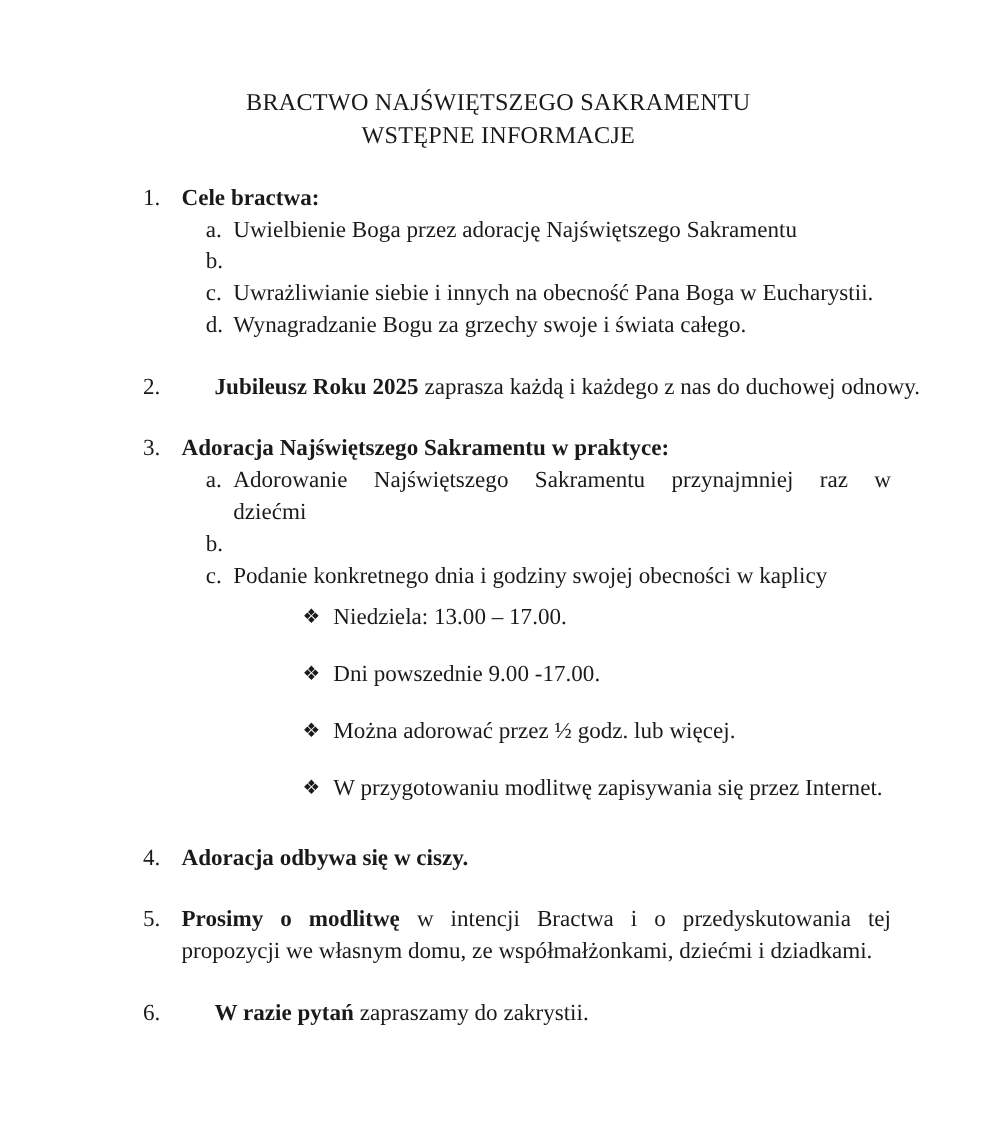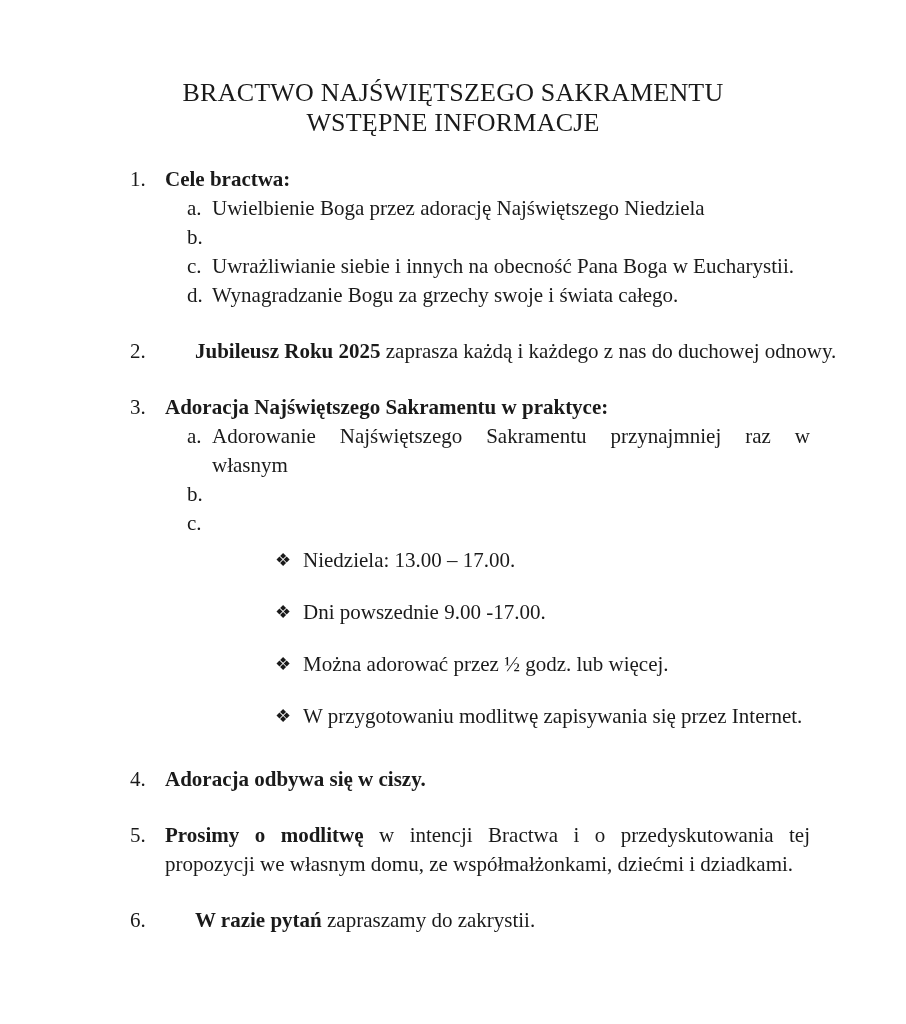--- a/index.html
+++ b/index.html
@@ -10,21 +10,21 @@
     font-family: "Liberation Serif", "DejaVu Serif", serif;
     font-size: 21px;
     line-height: 29px;
     overflow: hidden;
   }
   .page { padding: 78px 96px 0 130px; }
 
   .title {
     margin-left: -130px; margin-right: -96px;
     text-align: center;
-    font-size: 26px; line-height: 30px;
+    font-size: 22px; line-height: 30px;
     letter-spacing: 0.2px;
   }
 
   .item { display: flex; margin-top: 27px; }
   .item.gap-lg { margin-top: 34px; }
   .num { width: 35px; flex: none; }
   .item-body { flex: 1; min-width: 0; }
   .b { font-weight: bold; text-align: right; }
   .nw { white-space: nowrap; margin-left: 30px; }
 
@@ -55,21 +55,21 @@
   <div class="item">
     <span class="num">1.</span>
     <div class="item-body">
       <span class="b">Cele bractwa:</span>
     </div>
   </div>
 
   <div class="sublist">
     <div class="sub">
       <span class="sub-letter">a.</span>
-      <span class="sub-text">Uwielbienie Boga przez adorację Najświętszego Niedziela</span>
+      <span class="sub-text">Uwielbienie Boga przez adorację Najświętszego Sakramentu</span>
     </div>
     <div class="sub">
       <span class="sub-letter">b.</span>
     </div>
     <div class="sub">
       <span class="sub-letter">c.</span>
       <span class="sub-text">Uwrażliwianie siebie i innych na obecność Pana Boga w Eucharystii.</span>
     </div>
     <div class="sub">
       <span class="sub-letter">d.</span>
@@ -89,28 +89,29 @@
     <div class="item-body">
       <span class="b">Adoracja Najświętszego Sakramentu w praktyce:</span>
     </div>
   </div>
 
   <div class="sublist">
     <div class="sub">
       <span class="sub-letter">a.</span>
       <div class="sub-text-multi">
         <div class="jline">Adorowanie Najświętszego Sakramentu przynajmniej raz w</div>
-        <div>własnym</div>
+        <div>dziećmi</div>
       </div>
     </div>
     <div class="sub">
       <span class="sub-letter">b.</span>
     </div>
     <div class="sub">
       <span class="sub-letter">c.</span>
+      <span class="sub-text">Podanie konkretnego dnia i godziny swojej obecności w kaplicy</span>
     </div>
 
     <div class="bullets">
       <div class="bullet">
         <span class="bullet-glyph">❖</span>
         <span class="bullet-text">Niedziela: 13.00 – 17.00.</span>
       </div>
       <div class="bullet">
         <span class="bullet-glyph">❖</span>
         <span class="bullet-text">Dni powszednie 9.00 -17.00.</span>

